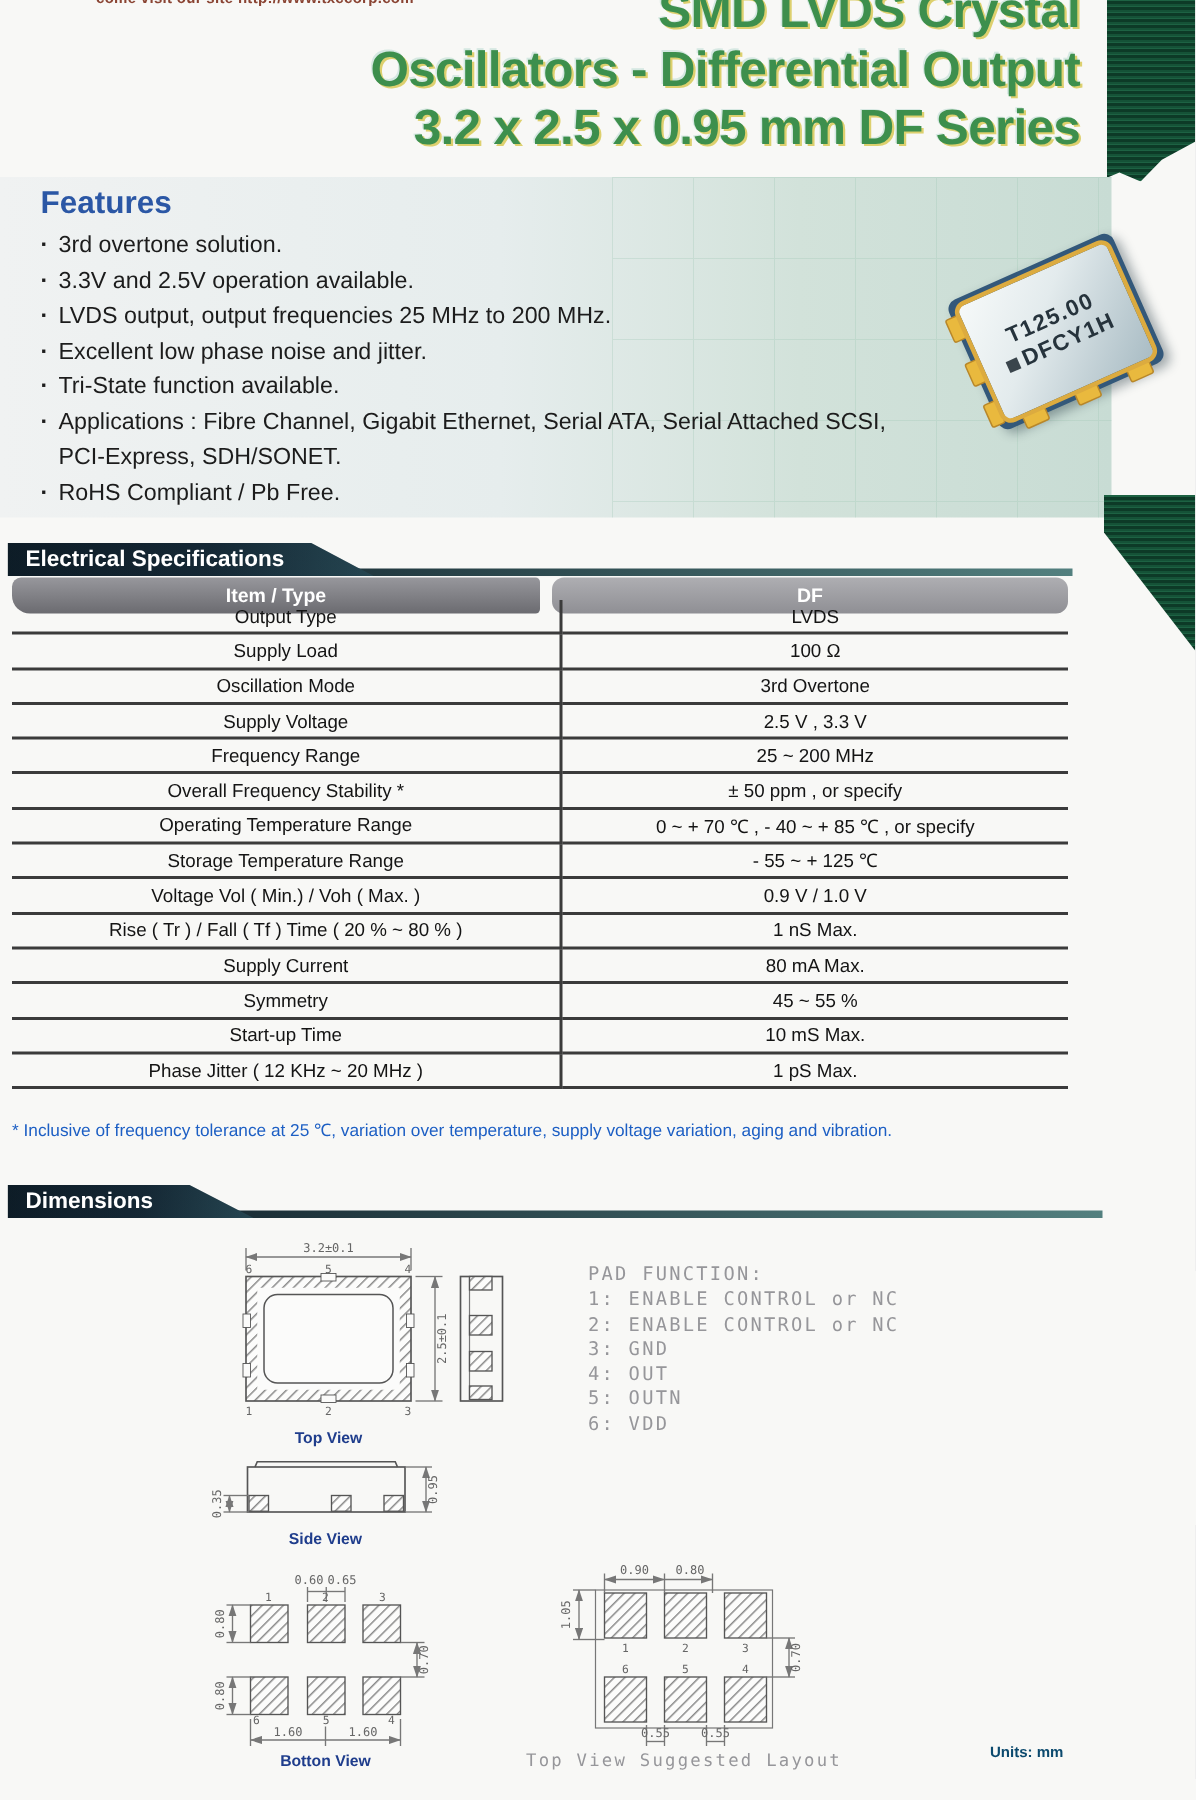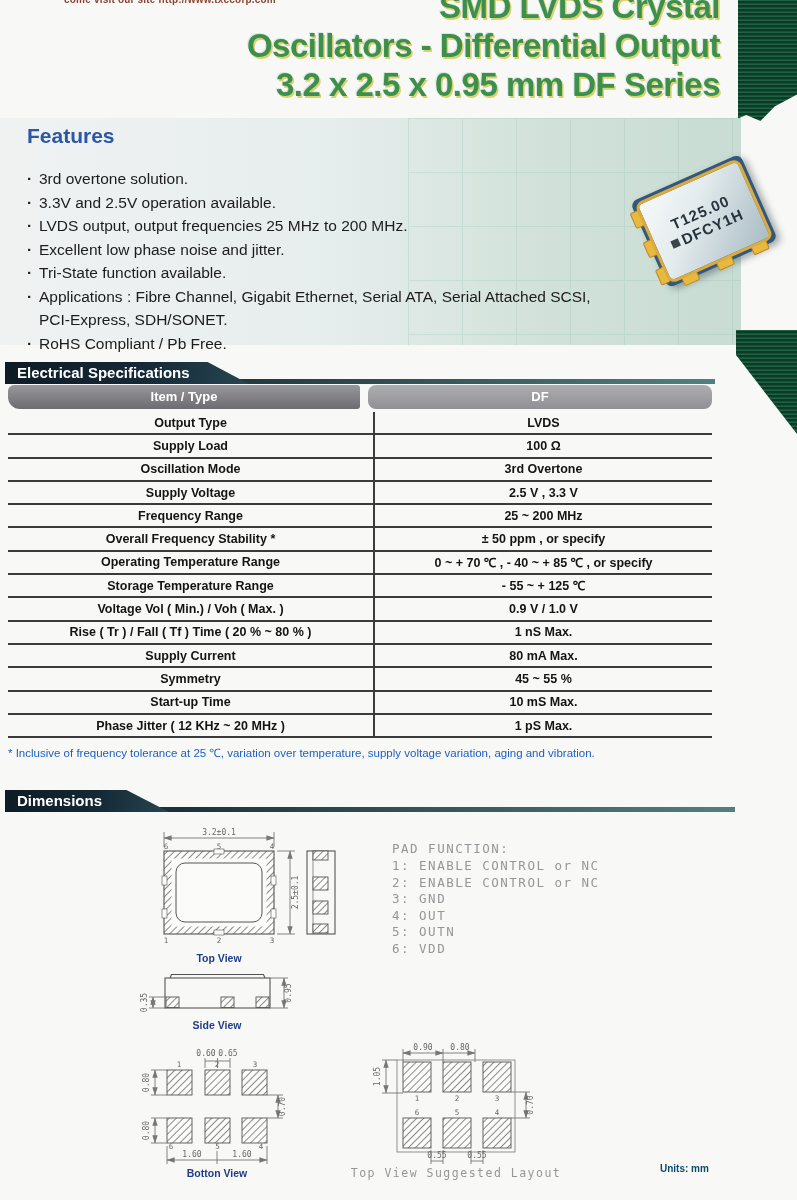--- a/index.html
+++ b/index.html
@@ -22,21 +22,21 @@
 
   
   .features-band{position:absolute;top:118px;left:0;width:741px;height:227px;
       background:linear-gradient(90deg,#f0f2f2 0%,#e6eded 45%,#d2e2da 72%,#c8dcd4 100%);}
   .features-grid{position:absolute;top:0;right:0;width:45%;height:100%;opacity:.3;
       background-image:linear-gradient(#9ec7b4 1px,transparent 1px),
                        linear-gradient(90deg,#9ec7b4 1px,transparent 1px);
       background-size:54px 54px;}
   .features-heading{position:absolute;top:6px;left:27px;font-size:21px;font-weight:bold;
       color:#2b57a5;}
-  .features-list{position:absolute;top:49px;left:27px;width:565px;margin:0;padding:0;
+  .features-list{position:absolute;top:34px;left:27px;width:565px;margin:0;padding:0;
       list-style:none;font-size:15.5px;line-height:23.5px;color:#1c1c1c;}
   .features-list li{padding-left:12px;position:relative;}
   .features-list li::before{content:"·";position:absolute;left:0;top:0;font-weight:bold;}
 
   
   .chip{position:absolute;left:644px;top:174px;width:120px;height:94px;
         transform:rotate(-24deg);}
   .chip-body{position:absolute;inset:0;background:#33587a;border-radius:7px;
         box-shadow:3px 4px 7px rgba(30,50,60,.4);}
   .chip-pad{position:absolute;background:#e9b93e;border:1px solid #b8872a;border-radius:2px;}
@@ -66,22 +66,22 @@
        clip-path:polygon(0 0,74% 0,100% 100%,0 100%);}
   .ext-dims{left:100px;top:807px;width:635px;}
 
   
   .pill{position:absolute;top:385px;height:24px;color:#fff;font-weight:bold;font-size:13px;
         text-align:center;line-height:24px;}
   .pill-item{left:8px;width:352px;background:linear-gradient(#97979c,#6b6b70);
         border-radius:6px 3px 3px 12px;}
   .pill-df{left:368px;width:344px;background:linear-gradient(#aeaeb2,#8f8f94);
         border-radius:8px;}
-  .spec-table{position:absolute;top:412px;left:8px;width:704px;border-collapse:collapse;
-        font-size:12.5px;color:#141414;table-layout:fixed;font-weight:bold;}
+  .spec-table{position:absolute;top:400px;left:8px;width:704px;border-collapse:collapse;
+        font-size:12.5px;color:#141414;table-layout:fixed;}
   .spec-table td{height:21.3px;text-align:center;border-bottom:2px solid #3b3b3b;
         padding:0 4px;overflow:hidden;white-space:nowrap;}
   .spec-table td.c1{width:357px;border-right:2px solid #3b3b3b;}
   .footnote{position:absolute;top:745px;left:8px;font-size:11.5px;color:#1d5fc4;}
 
   
   .drawings{position:absolute;top:820px;left:0;}
   .ol{stroke:#555;stroke-width:1.1;fill:none;}
   .thin{stroke:#777;stroke-width:.8;fill:none;}
   .dl{stroke:#777;stroke-width:.9;fill:none;}

